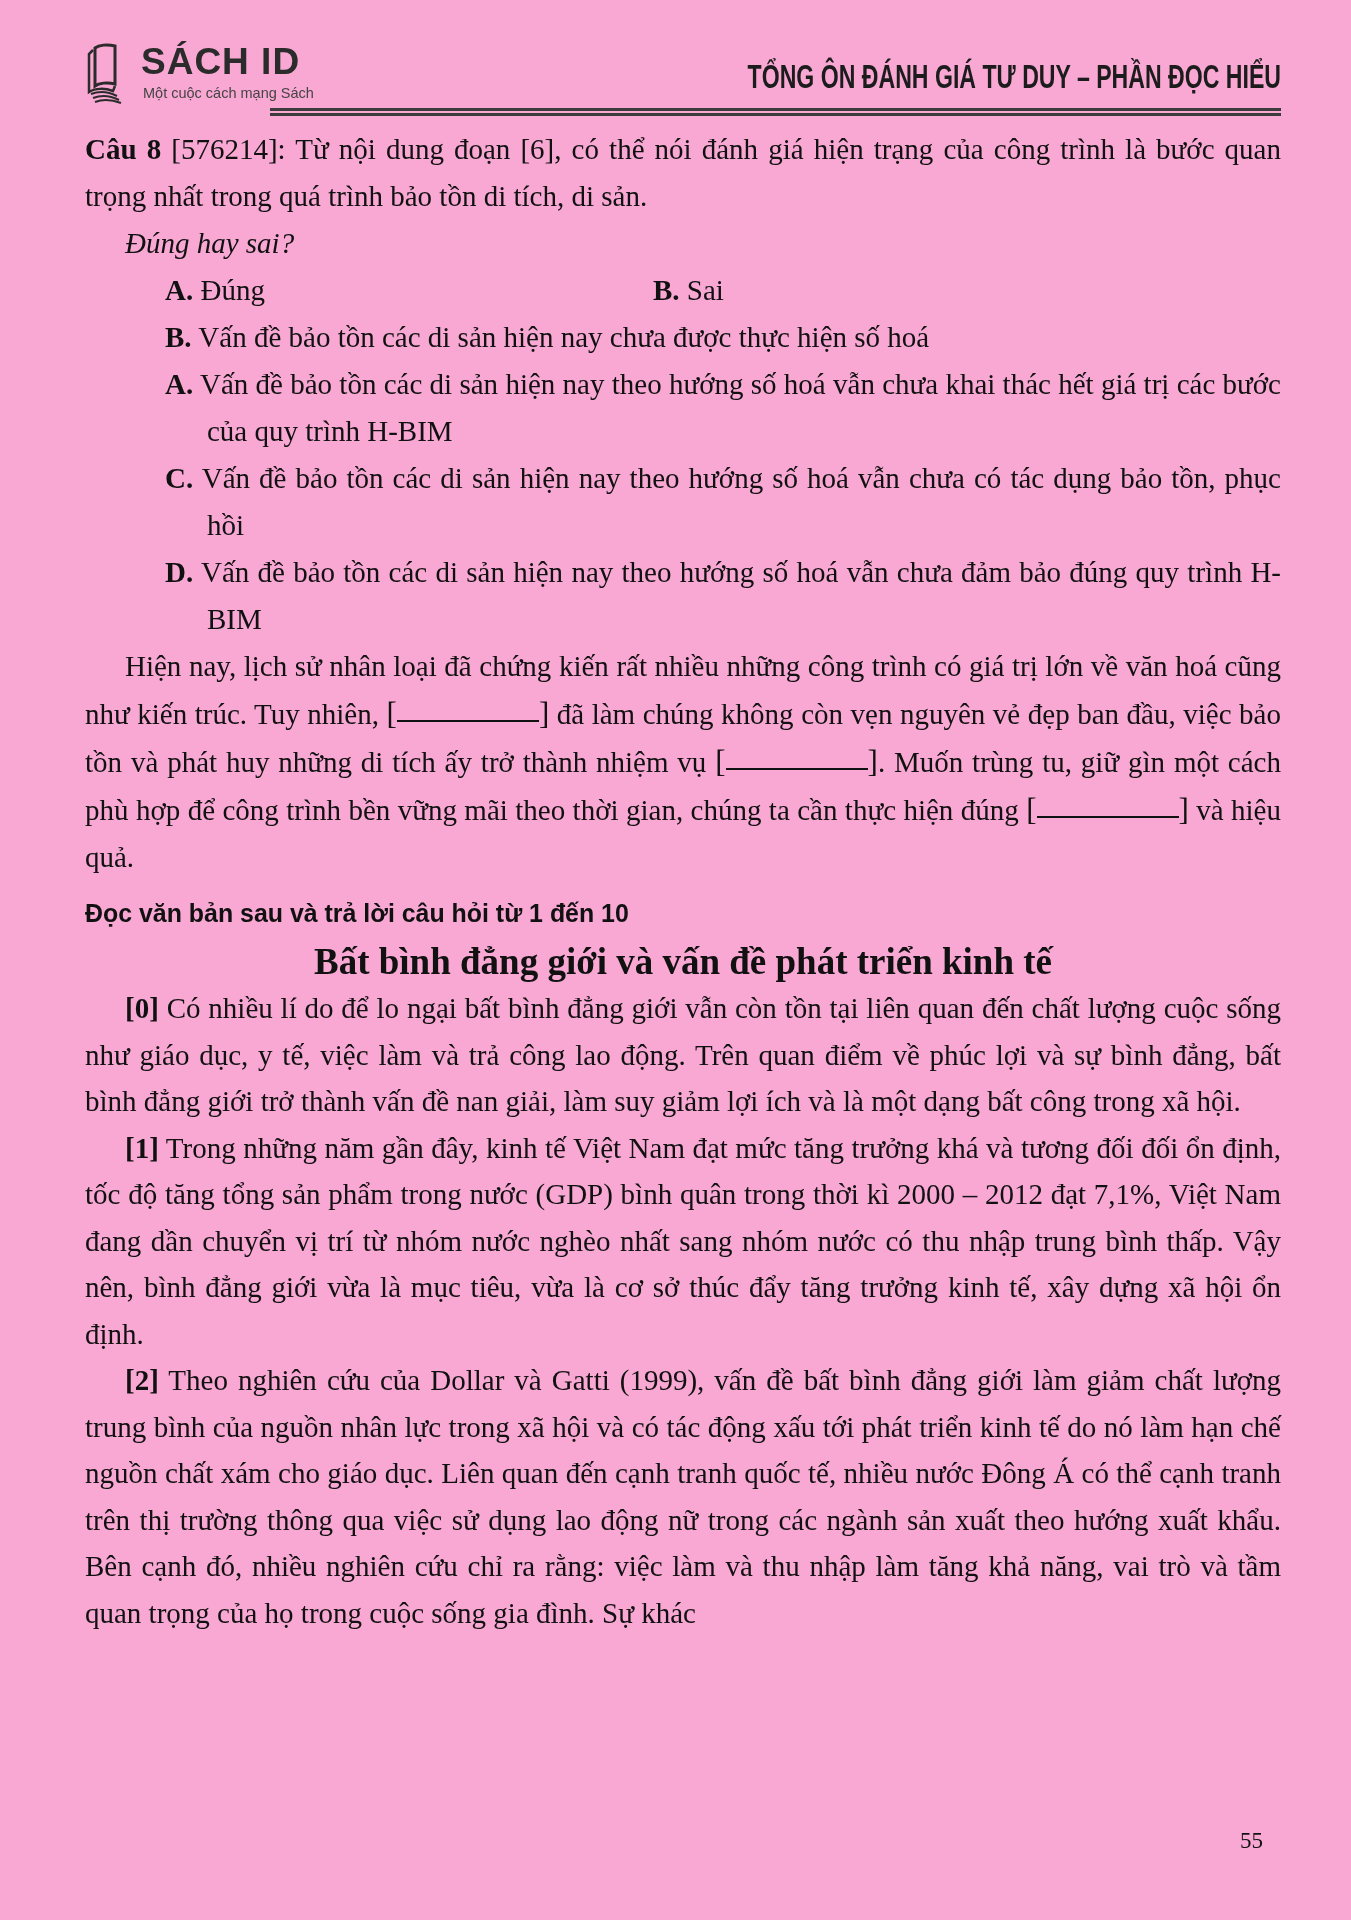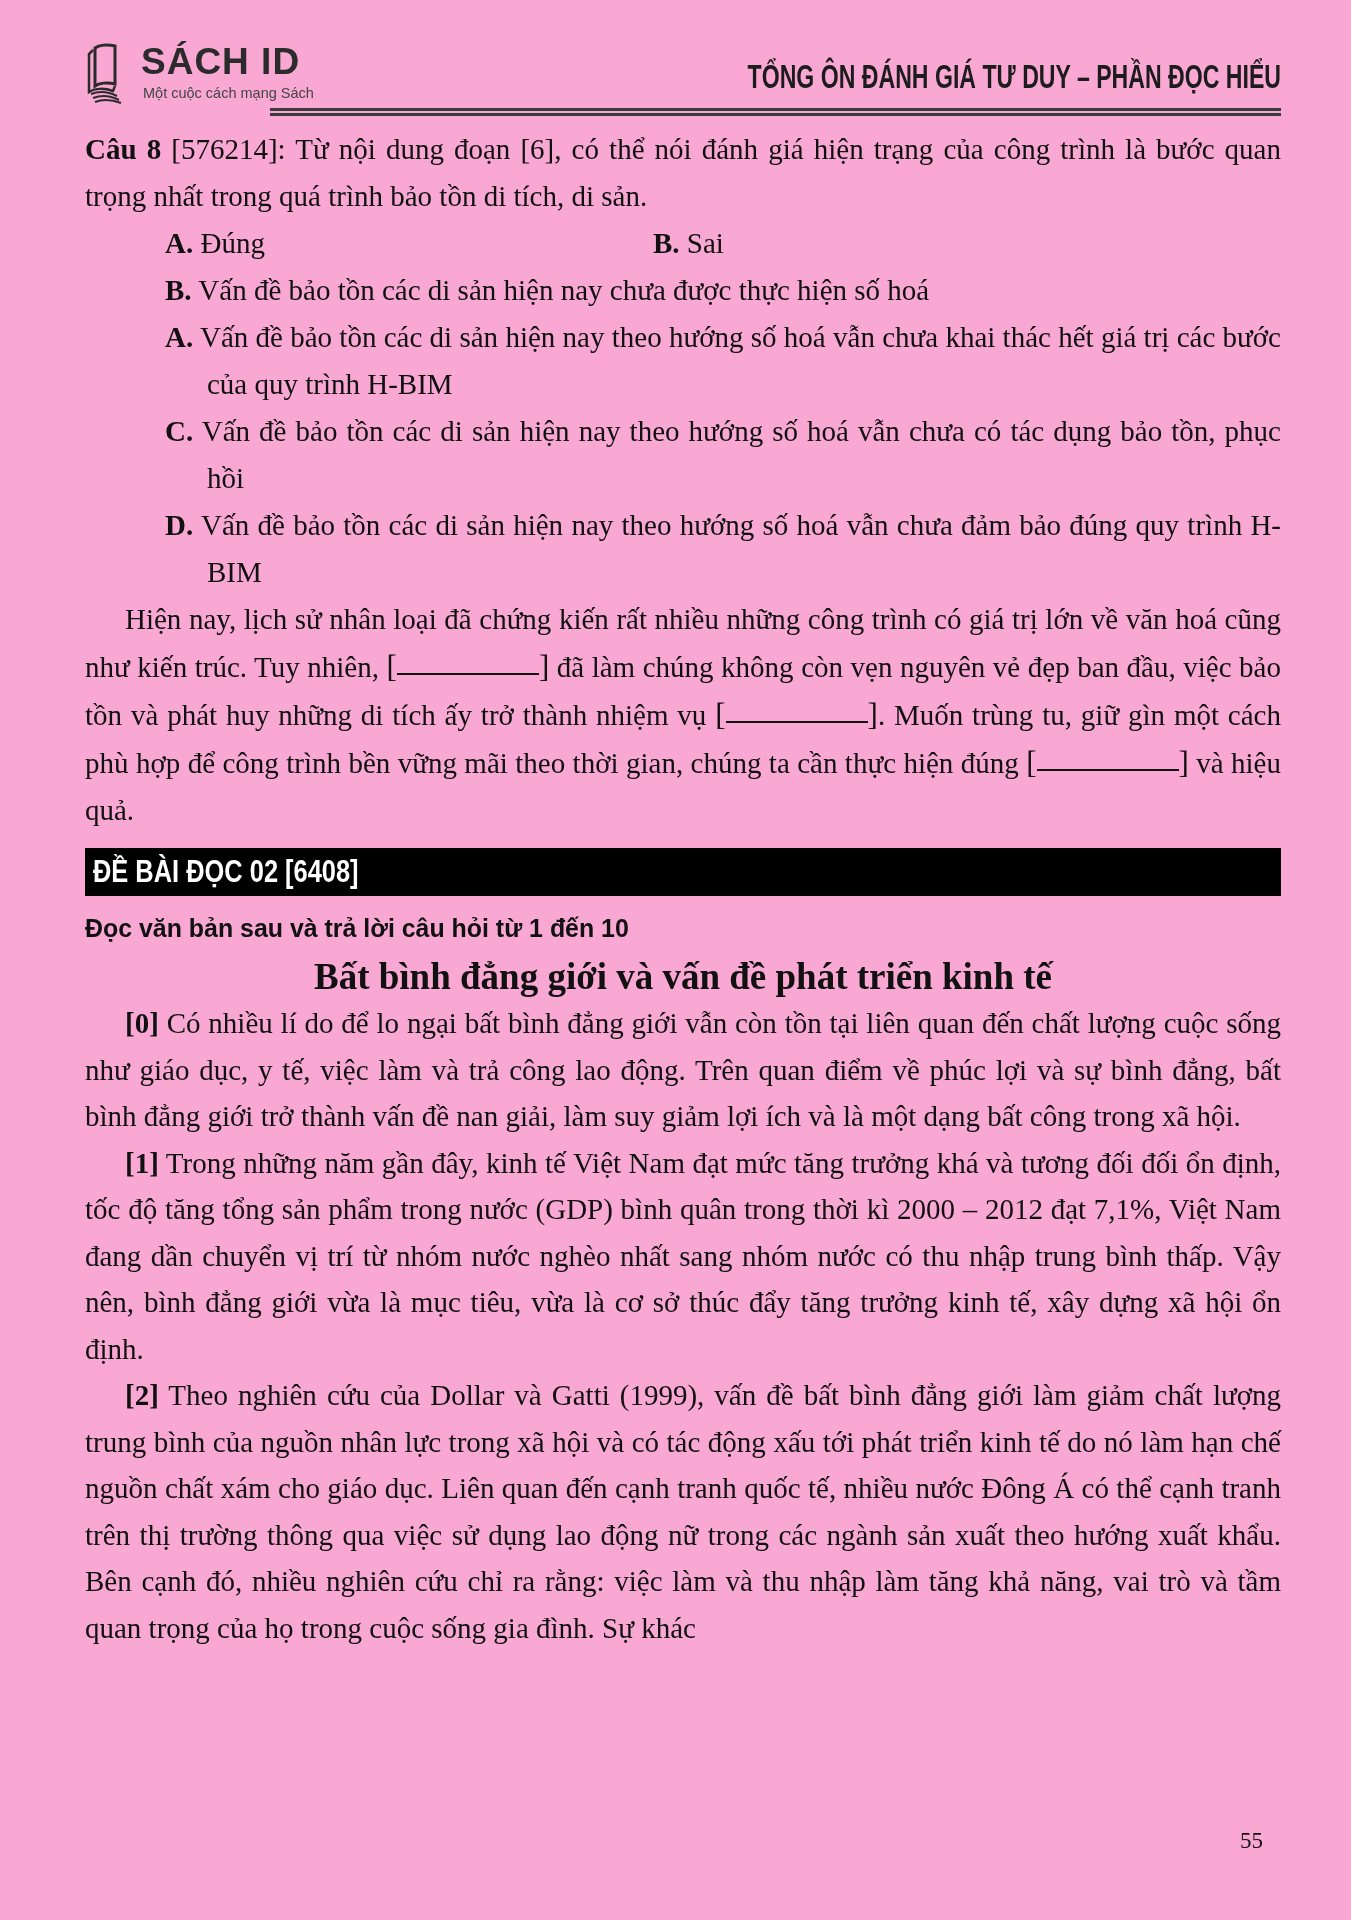--- a/index.html
+++ b/index.html
@@ -116,40 +116,38 @@
         </div>
       </div>
       <div class="header-title-wrap">
         <span class="header-title">TỔNG ÔN ĐÁNH GIÁ TƯ DUY – PHẦN ĐỌC HIỂU</span>
       </div>
       <div class="header-rule"></div>
     </div>
 
     <div class="q-block qa" style="margin-top:8px;">
       <div><span class="q-label">Câu 8</span><span style="white-space:pre;"> [576214]: </span><span>Từ nội dung đoạn [6], có thể nói đánh giá hiện trạng của công trình là bước quan trọng nhất trong quá trình bảo tồn di tích, di sản.</span></div>
+      <div class="prompt-italic">Đúng hay sai?</div>
       <div class="opt-row2">
         <div class="opt-col"><span class="opt-letter">A.</span><span style="white-space:pre-wrap;"> Đúng</span></div>
         <div class="opt-col"><span class="opt-letter">B.</span><span style="white-space:pre-wrap;"> Sai</span></div>
       </div>
     </div>
 
     <div class="q-block qa">
       <div class="opt"><span class="opt-letter">B.</span><span style="white-space:pre-wrap;"> Vấn đề bảo tồn các di sản hiện nay chưa được thực hiện số hoá</span></div>
       <div class="opt"><span class="opt-letter">A.</span><span style="white-space:pre-wrap;"> Vấn đề bảo tồn các di sản hiện nay theo hướng số hoá vẫn chưa khai thác hết giá trị các bước của quy trình H-BIM</span></div>
       <div class="opt"><span class="opt-letter">C.</span><span style="white-space:pre-wrap;"> Vấn đề bảo tồn các di sản hiện nay theo hướng số hoá vẫn chưa có tác dụng bảo tồn, phục hồi</span></div>
       <div class="opt"><span class="opt-letter">D.</span><span style="white-space:pre-wrap;"> Vấn đề bảo tồn các di sản hiện nay theo hướng số hoá vẫn chưa đảm bảo đúng quy trình H-BIM</span></div>
     </div>
 
     <div class="q-block qa">
       <div class="fill-par"><span>Hiện nay, lịch sử nhân loại đã chứng kiến rất nhiều những công trình có giá trị lớn về văn hoá cũng như kiến trúc. Tuy nhiên, </span><span class="bracket">[</span><span class="blank-line"></span><span class="bracket">]</span><span> đã làm chúng không còn vẹn nguyên vẻ đẹp ban đầu, việc bảo tồn và phát huy những di tích ấy trở thành nhiệm vụ </span><span class="bracket">[</span><span class="blank-line"></span><span class="bracket">]</span><span>. Muốn trùng tu, giữ gìn một cách phù hợp để công trình bền vững mãi theo thời gian, chúng ta cần thực hiện đúng </span><span class="bracket">[</span><span class="blank-line"></span><span class="bracket">]</span><span> và hiệu quả.</span></div>
     </div>
 
-    <div class="banner">
-      <span class="banner-text">ĐỀ BÀI ĐỌC 02 [6408]</span>
-    </div>
 
     <div class="instruction">Đọc văn bản sau và trả lời câu hỏi từ 1 đến 10</div>
     <div class="reading-title">Bất bình đẳng giới và vấn đề phát triển kinh tế</div>
 
     <div class="reading-par"><span class="par-label">[0]</span><span style="white-space:pre-wrap;"> Có nhiều lí do để lo ngại bất bình đẳng giới vẫn còn tồn tại liên quan đến chất lượng cuộc sống như giáo dục, y tế, việc làm và trả công lao động. Trên quan điểm về phúc lợi và sự bình đẳng, bất bình đẳng giới trở thành vấn đề nan giải, làm suy giảm lợi ích và là một dạng bất công trong xã hội.</span></div>
     <div class="reading-par"><span class="par-label">[1]</span><span style="white-space:pre-wrap;"> Trong những năm gần đây, kinh tế Việt Nam đạt mức tăng trưởng khá và tương đối đối ổn định, tốc độ tăng tổng sản phẩm trong nước (GDP) bình quân trong thời kì 2000 – 2012 đạt 7,1%, Việt Nam đang dần chuyển vị trí từ nhóm nước nghèo nhất sang nhóm nước có thu nhập trung bình thấp. Vậy nên, bình đẳng giới vừa là mục tiêu, vừa là cơ sở thúc đẩy tăng trưởng kinh tế, xây dựng xã hội ổn định.</span></div>
     <div class="reading-par"><span class="par-label">[2]</span><span style="white-space:pre-wrap;"> Theo nghiên cứu của Dollar và Gatti (1999), vấn đề bất bình đẳng giới làm giảm chất lượng trung bình của nguồn nhân lực trong xã hội và có tác động xấu tới phát triển kinh tế do nó làm hạn chế nguồn chất xám cho giáo dục. Liên quan đến cạnh tranh quốc tế, nhiều nước Đông Á có thể cạnh tranh trên thị trường thông qua việc sử dụng lao động nữ trong các ngành sản xuất theo hướng xuất khẩu. Bên cạnh đó, nhiều nghiên cứu chỉ ra rằng: việc làm và thu nhập làm tăng khả năng, vai trò và tầm quan trọng của họ trong cuộc sống gia đình. Sự khác</span></div>
 
   </div>
 

